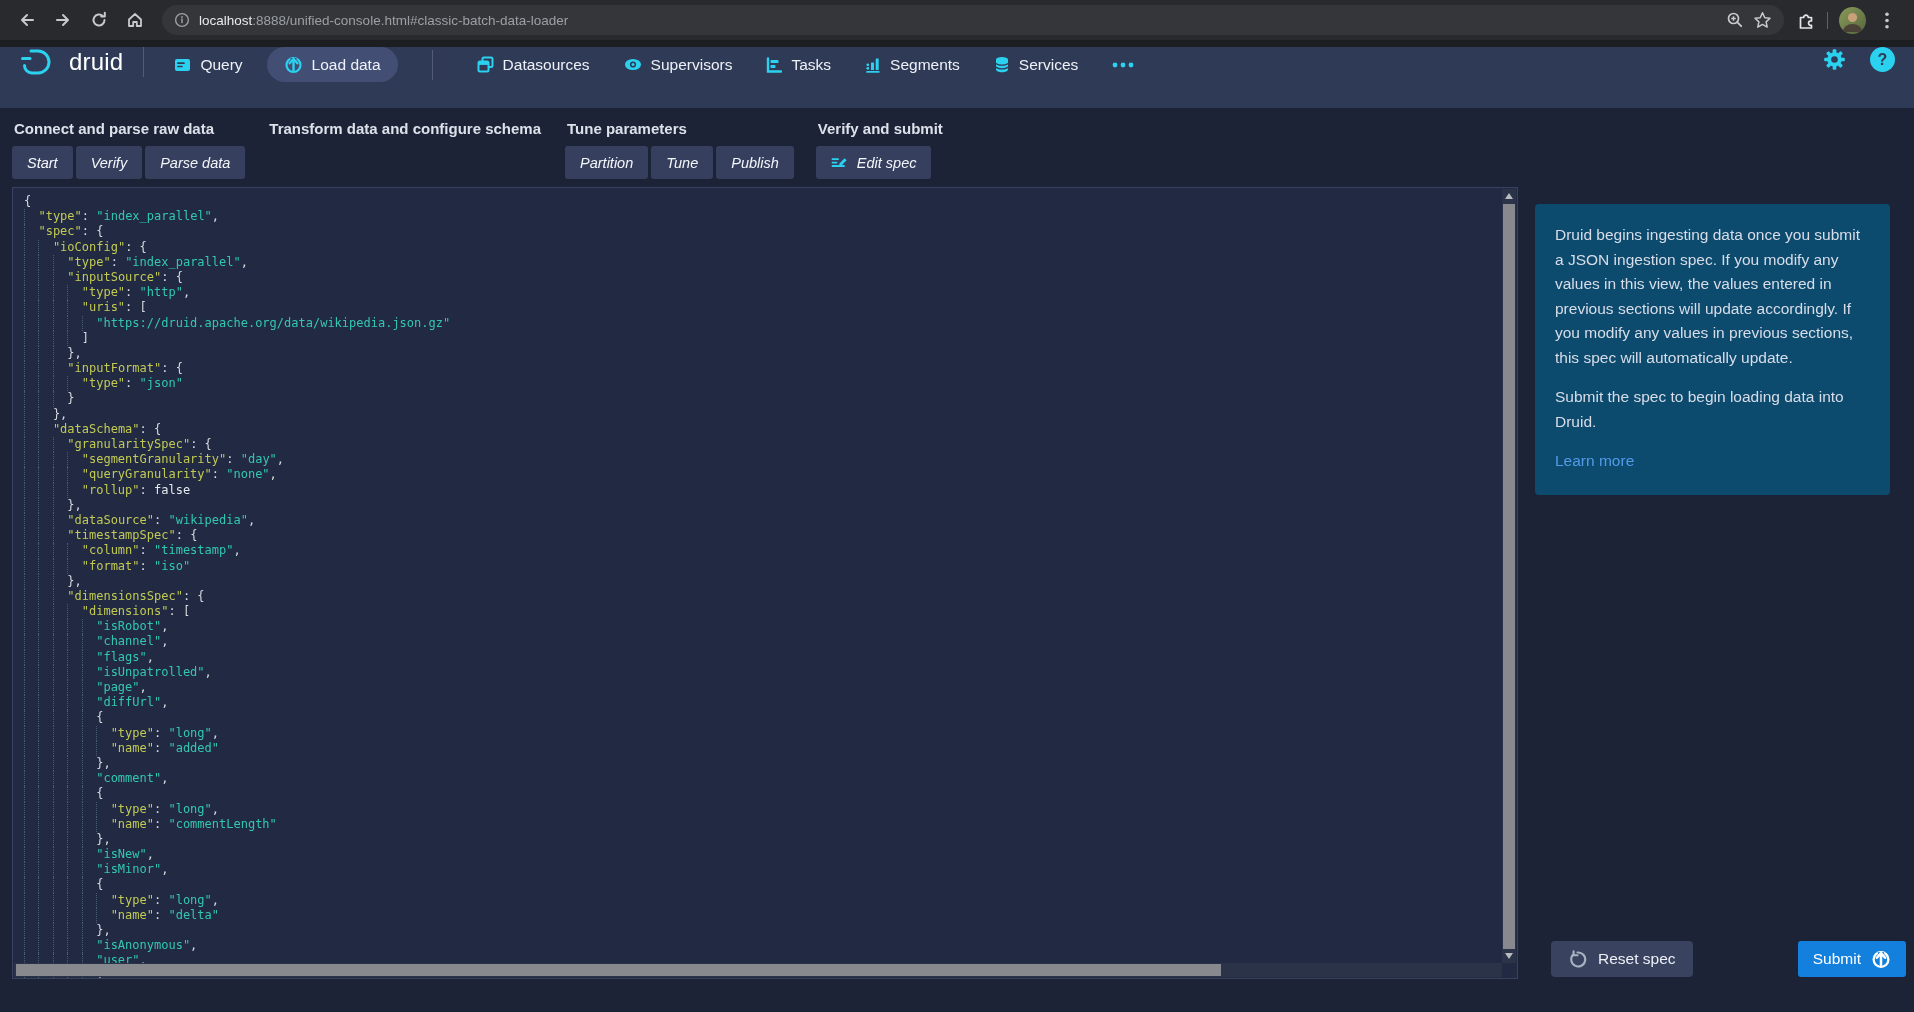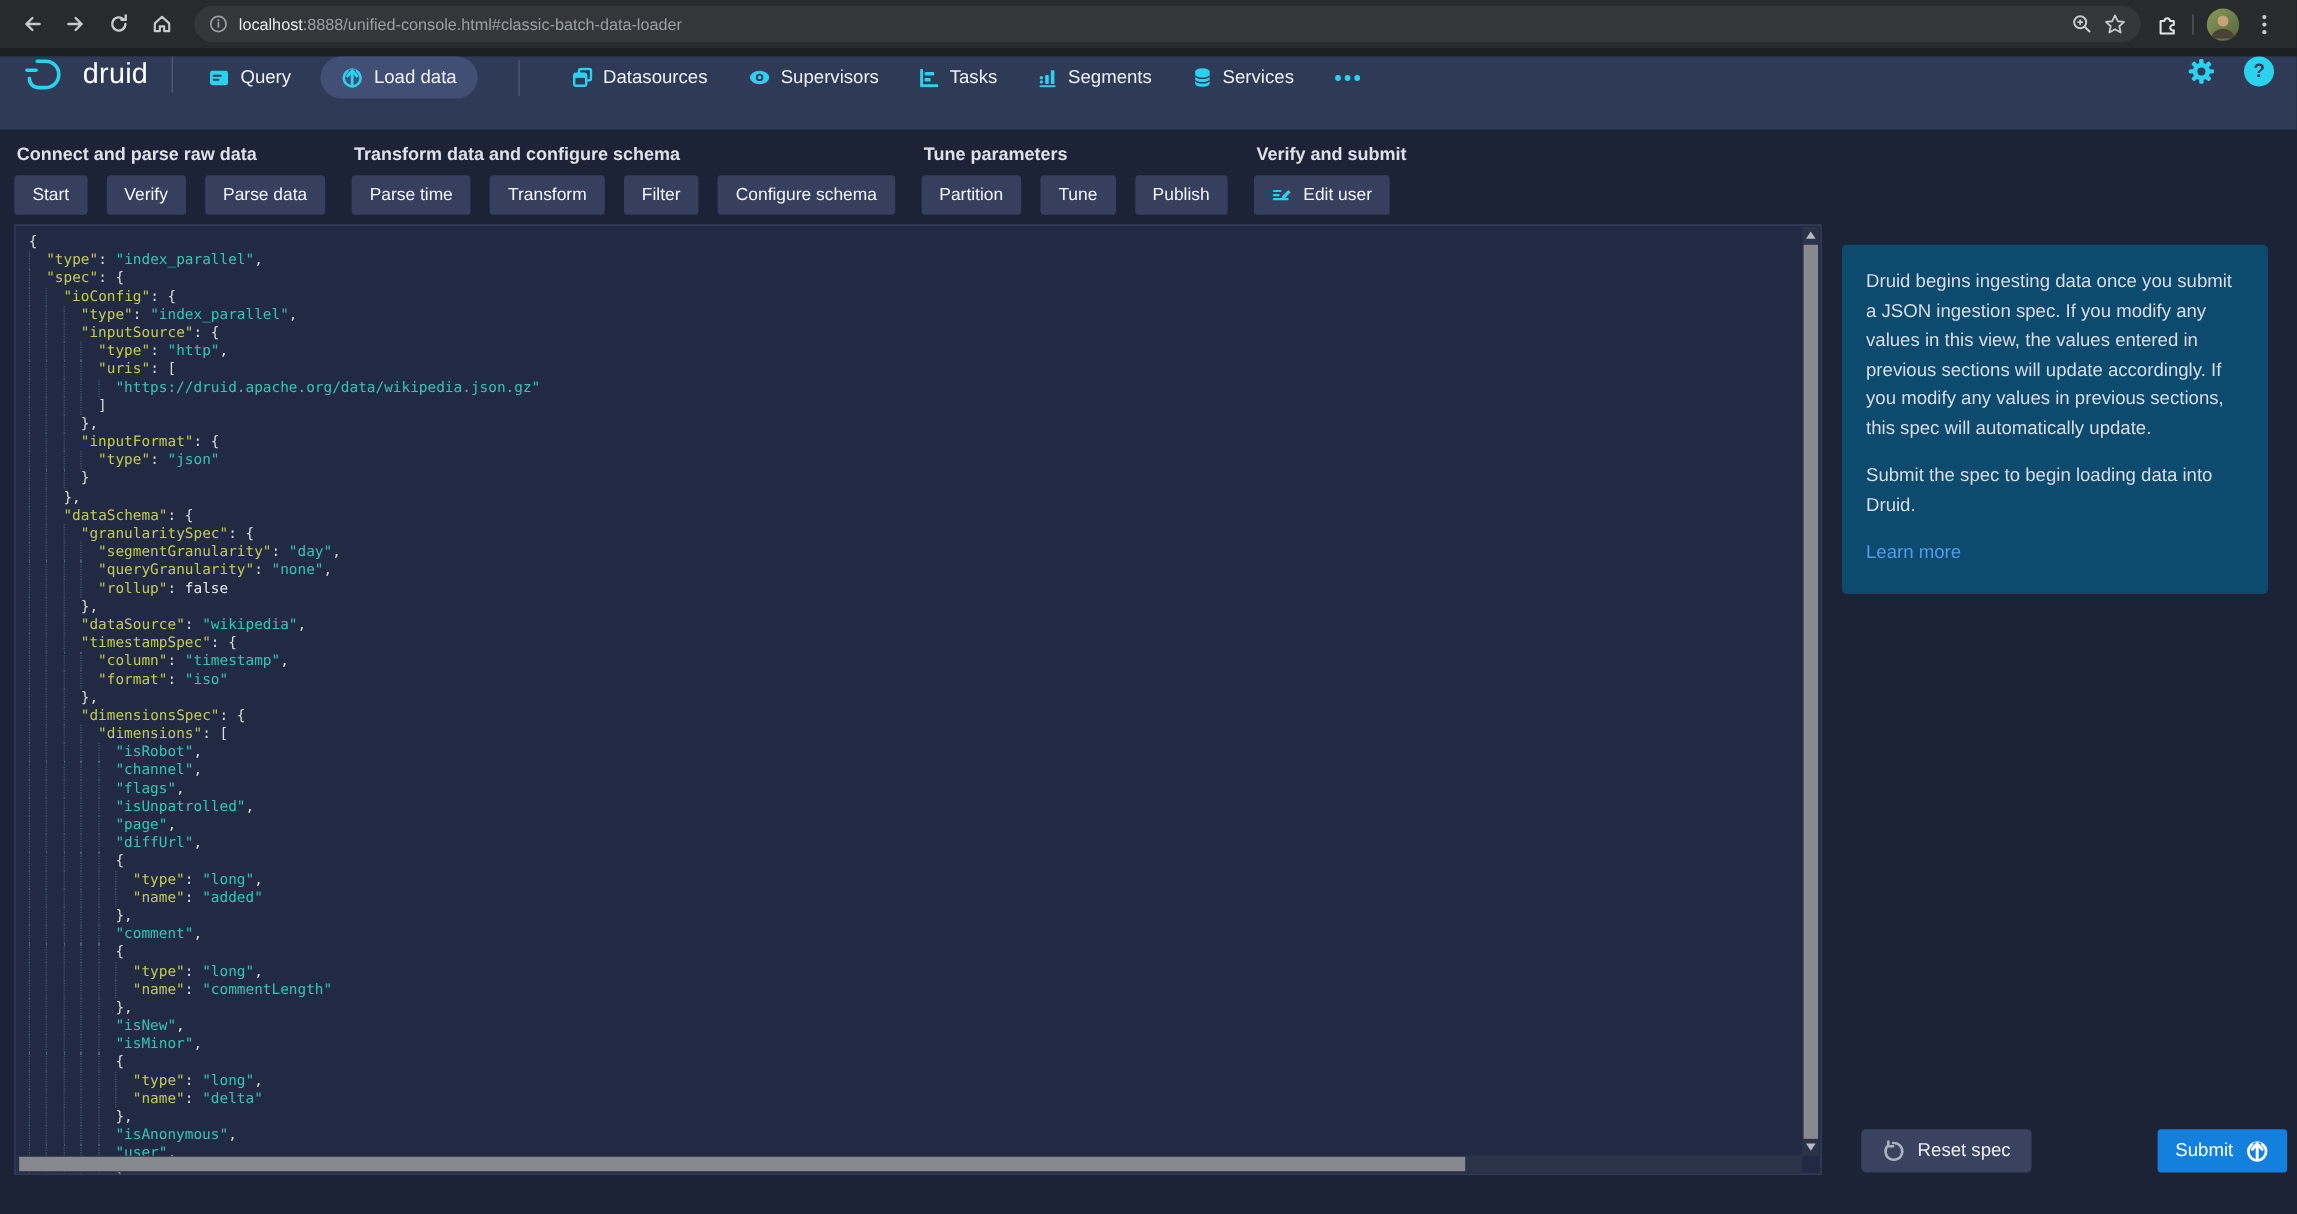--- a/index.html
+++ b/index.html
@@ -32,21 +32,21 @@
   .nav-item.active { background:#424e74; padding:8px 17px; }
   .nav-right { margin-left:auto; display:flex; align-items:center; gap:24px; }
   .help-bubble { width:25px; height:25px; border-radius:50%; background:#2bd2f0;
                  color:#2f3a57; font-weight:bold; font-size:16px; display:flex;
                  align-items:center; justify-content:center; }
 
   
   .section-bar { display:flex; align-items:flex-start; gap:22px; margin:12px 12px 0 12px; }
   .step-title { font-size:15px; font-weight:bold; color:#dce1ea; margin:0 2px 9px 2px;
                 white-space:nowrap; }
-  .step-buttons { display:flex; gap:16px; }
+  .step-buttons { display:flex; gap:3px;font-style:italic; }
   .step-btn { height:33px; padding:0 15px; background:#363f5d; color:#f3f6fb;
               font-size:14.5px; border-radius:3px; display:flex; align-items:center;
               gap:9px; cursor:pointer; white-space:nowrap; }
 
   
   .main-row { display:flex; margin:8px 0 0 12px; height:792px; }
   .editor { flex:1; position:relative; background:#212a42; border:1px solid #394161;
             overflow:hidden; }
   .lines { font-family:"DejaVu Sans Mono", monospace; font-size:12px; line-height:15.2px;
            padding:6px 0 0 11px; color:#d8dbe0; }
@@ -252,26 +252,20 @@
   <div class="step-group">
     <div class="step-title">Connect and parse raw data</div>
     <div class="step-buttons">
       <div class="step-btn">Start</div>
       <div class="step-btn">Verify</div>
       <div class="step-btn">Parse data</div>
     </div>
   </div>
   <div class="step-group">
     <div class="step-title">Transform data and configure schema</div>
-    <div class="step-buttons">
-      <div class="step-btn">Parse time</div>
-      <div class="step-btn">Transform</div>
-      <div class="step-btn">Filter</div>
-      <div class="step-btn">Configure schema</div>
-    </div>
   </div>
   <div class="step-group">
     <div class="step-title">Tune parameters</div>
     <div class="step-buttons">
       <div class="step-btn">Partition</div>
       <div class="step-btn">Tune</div>
       <div class="step-btn">Publish</div>
     </div>
   </div>
   <div class="step-group">
@@ -279,21 +273,21 @@
     <div class="step-buttons">
       <div class="step-btn">
         <svg width="17" height="15" viewBox="0 0 17 15">
             <g stroke="#2bd2f0" stroke-width="1.8" stroke-linecap="round">
               <path d="M1.5 4.2 h5.5"></path>
               <path d="M1.5 7.6 h4"></path>
               <path d="M1.5 11 h11.5"></path>
             </g>
             <path d="M8.7 8.2 L13.6 3.3 l2 2 L10.7 10.2 l-2.7.7 Z" fill="#2bd2f0"></path>
           </svg>
-        <span>Edit user</span>
+        <span>Edit spec</span>
       </div>
     </div>
   </div>
 </div>
 
 <div class="main-row">
   <div class="editor">
     <div class="lines">
         <div class="cl">{</div>
         <div class="cl"><span class="ig"></span><span class="jk">"type"</span>: <span class="js">"index_parallel"</span>,</div>

